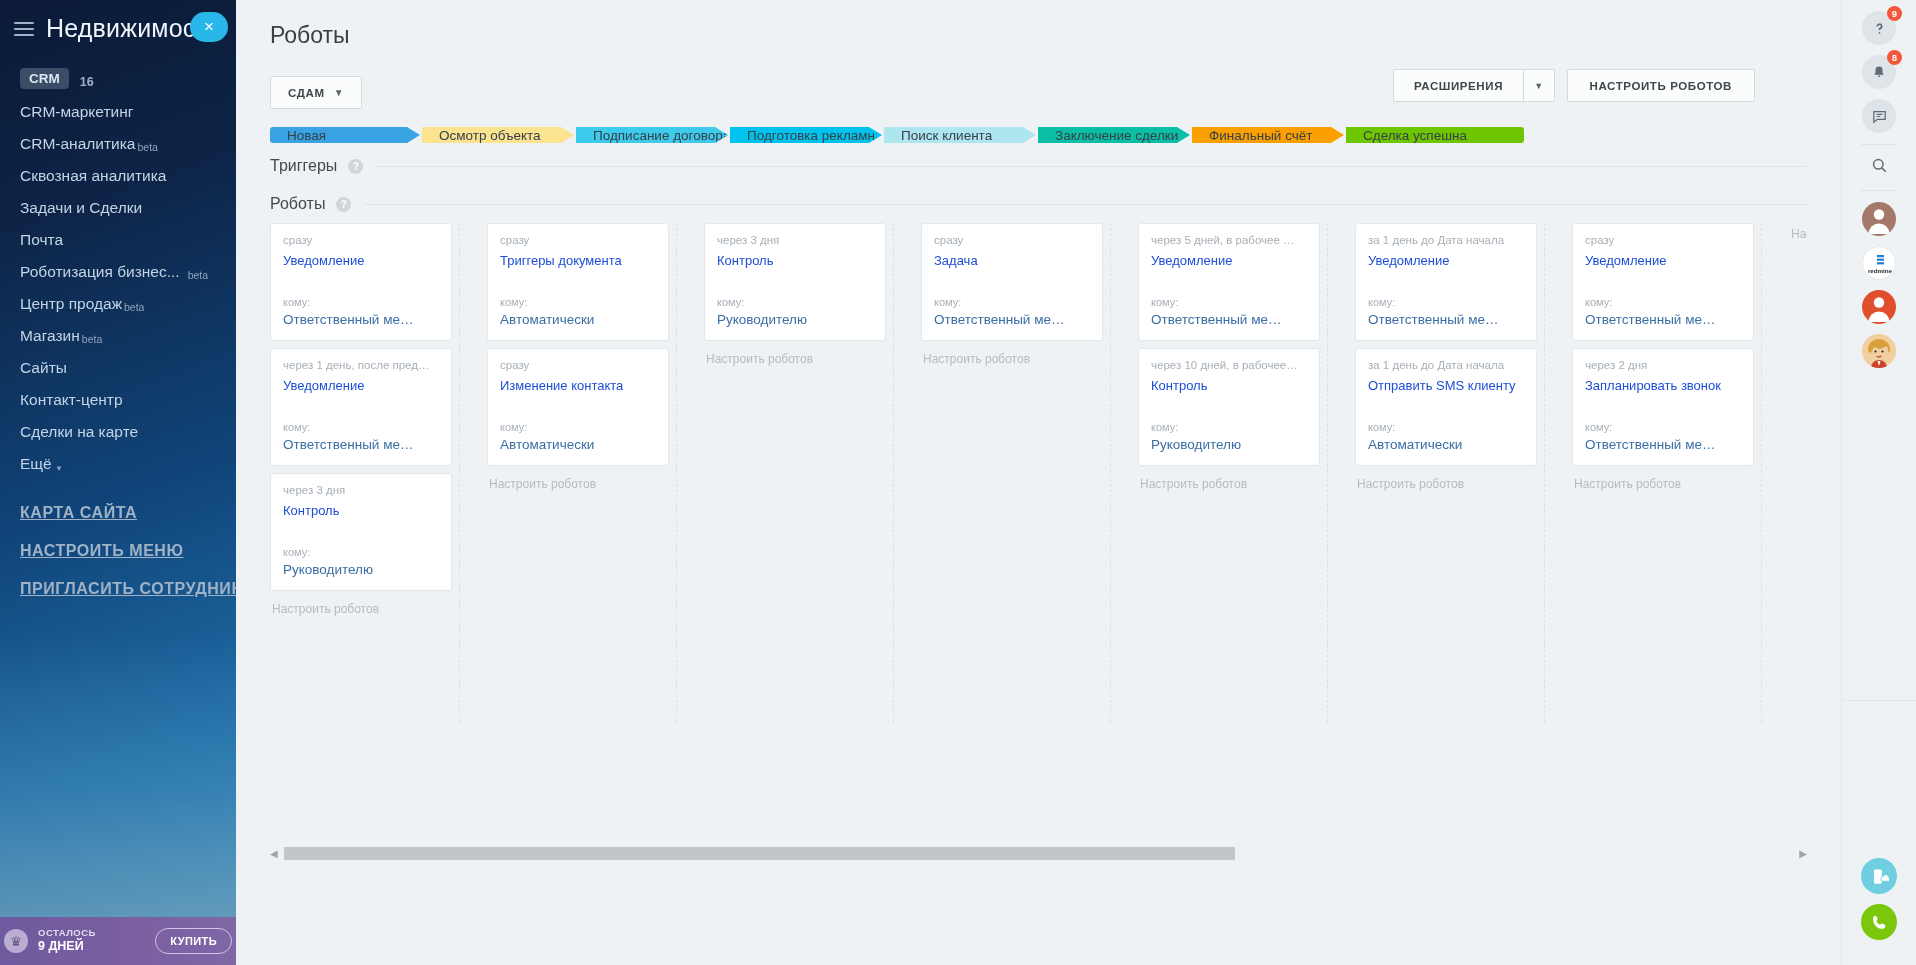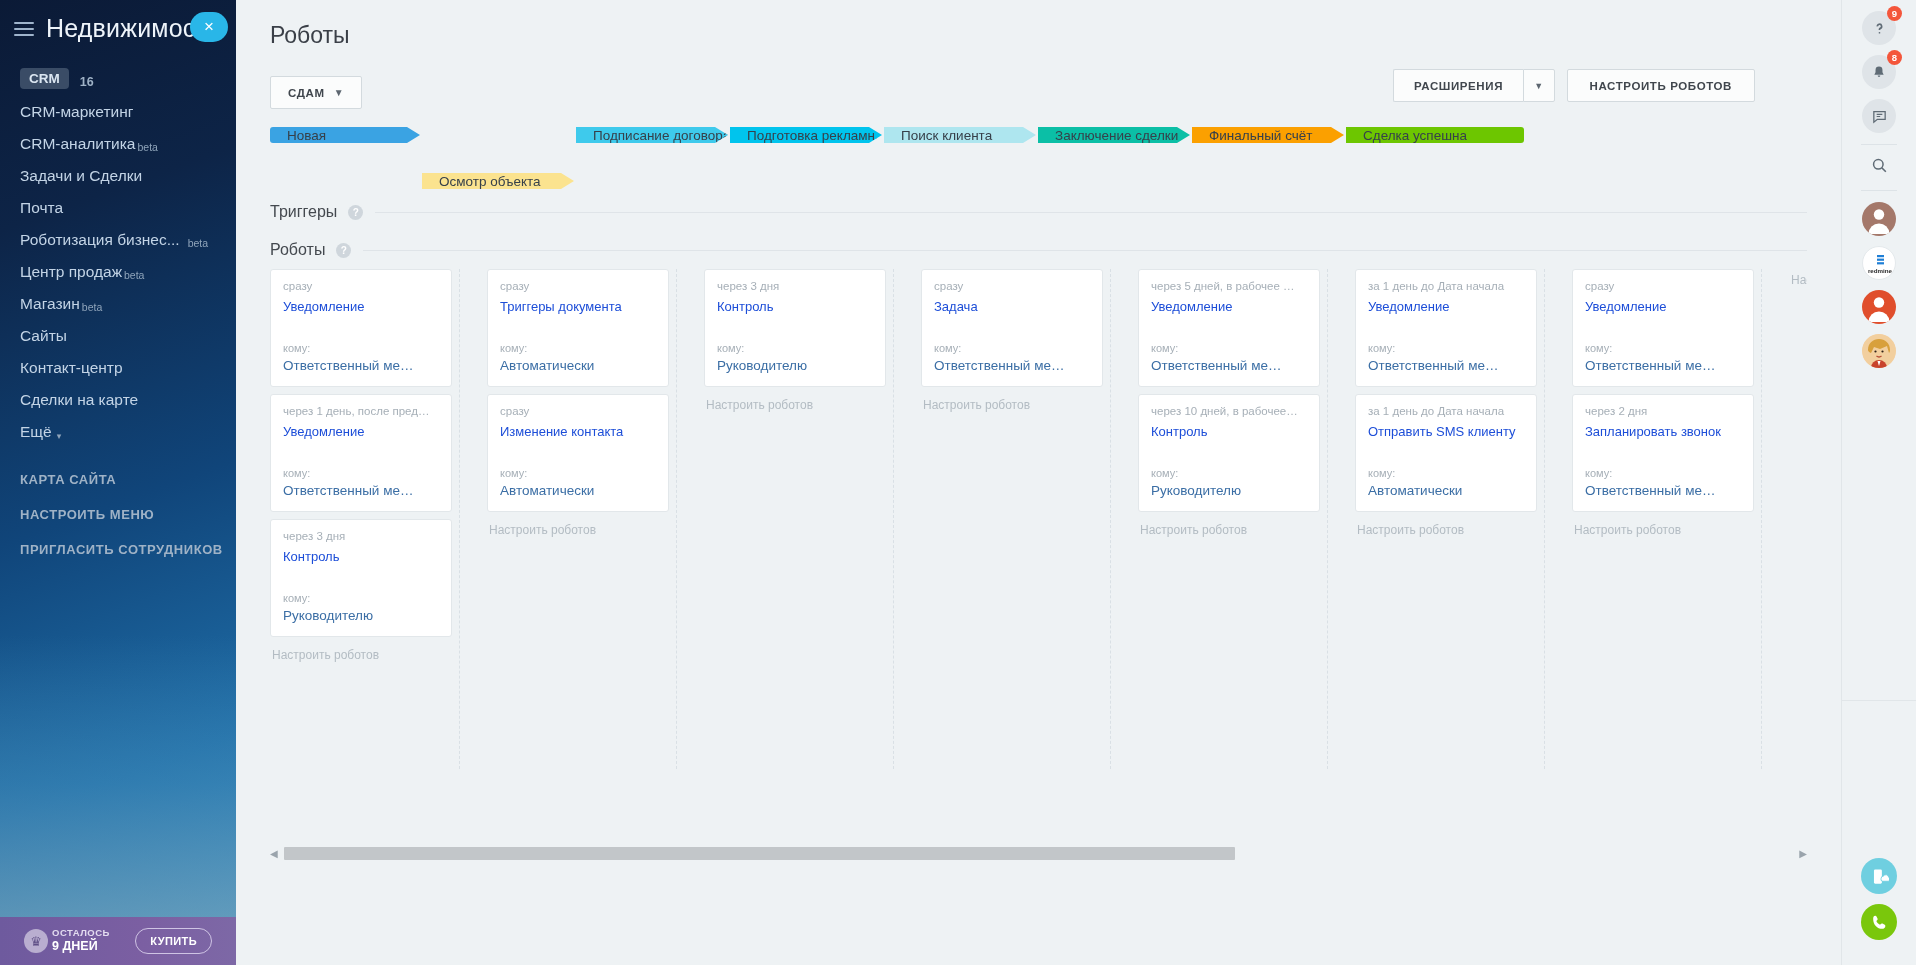--- a/index.html
+++ b/index.html
@@ -34,27 +34,27 @@
     display:flex; align-items:flex-end; padding:7px 14px 7px 20px; font-size:15.5px;
     color:#c3d4e6; cursor:pointer; white-space:nowrap;
   }
   .sb-item .chip{
     background:#3a4c66; color:#dbe6f1; border-radius:4px; padding:3px 9px; font-size:13.5px; font-weight:600;
   }
   .sb-item .cnt{ margin-left:11px; color:#9fb2c6; font-size:12.5px; font-weight:700; }
   .sb-item sup{ font-size:10.5px; color:#8fa4ba; margin-left:2px; vertical-align:super; }
   .sb-item .caret{ font-size:9px; margin-left:5px; color:#8fa4ba; }
   .sb-sub{
-    position:relative; padding:10px 14px 10px 20px; font-size:13px; font-weight:700;
-    letter-spacing:.55px; color:#9fb2c6; cursor:pointer; white-space:nowrap;
+    position:relative; padding:10px 14px 10px 20px; font-size:16px; font-weight:700;
+    letter-spacing:.55px; color:#9fb2c6; cursor:pointer; white-space:nowrap;text-decoration:underline;
   }
   .sb-promo{
     position:absolute; left:0; bottom:0; width:236px; height:48px;
     background:linear-gradient(90deg,#6e5a9e 0%, #7b5fa2 60%, #7d68a6 100%);
-    display:flex; align-items:center; gap:4px; padding:0 24px;
+    display:flex; align-items:center; gap:10px; padding:0 4px;
   }
   .crown{ width:24px; height:24px; border-radius:50%; background:#b9aed0; position:relative; flex:0 0 auto;}
   .crown:after{
     content:"♛"; position:absolute; inset:0; display:flex; align-items:center; justify-content:center;
     font-size:13px; color:#5f4f86;
   }
   .promo-txt{ line-height:1.15; }
   .promo-txt .t1{ font-size:9.5px; font-weight:700; letter-spacing:.5px; color:#e3dcf0; }
   .promo-txt .t2{ font-size:12.5px; font-weight:700; color:#fff; }
   .promo-btn{
@@ -170,20 +170,23 @@
       <span class="cnt">16</span>
     </div>
     <div class="sb-item">
       <span>CRM-маркетинг</span>
     </div>
     <div class="sb-item">
       <span>CRM-аналитика</span>
       <sup>beta</sup>
     </div>
     <div class="sb-item">
+      <span>Сквозная аналитика</span>
+    </div>
+    <div class="sb-item">
       <span>Задачи и Сделки</span>
     </div>
     <div class="sb-item">
       <span>Почта</span>
     </div>
     <div class="sb-item">
       <span>Роботизация бизнес...</span>
       <sup style="margin-left:8px">beta</sup>
     </div>
     <div class="sb-item">
@@ -237,21 +240,21 @@
       <div class="btn btn-ext">РАСШИРЕНИЯ</div>
       <div class="btn btn-ext-arrow">▼</div>
     </div>
     <div class="btn btn-setup">НАСТРОИТЬ РОБОТОВ</div>
   </div>
 
   <div class="stages">
       <div class="stage" style="background: rgb(58, 163, 227); width: 150px; flex: 0 0 150px;">
         <span>Новая</span>
       </div>
-      <div class="stage" style="background: rgb(251, 227, 143); width: 152px; flex: 0 0 152px; margin-top: 46px;">
+      <div class="stage" style="background: rgb(251, 227, 143); width: 152px; flex: 0 0 152px;">
         <span>Осмотр объекта</span>
       </div>
       <div class="stage" style="background: rgb(62, 202, 236); width: 152px; flex: 0 0 152px;">
         <span>Подписание договора</span>
       </div>
       <div class="stage" style="background: rgb(0, 196, 237); width: 152px; flex: 0 0 152px;">
         <span>Подготовка рекламн...</span>
       </div>
       <div class="stage" style="background: rgb(174, 230, 239); width: 152px; flex: 0 0 152px;">
         <span>Поиск клиента</span>

